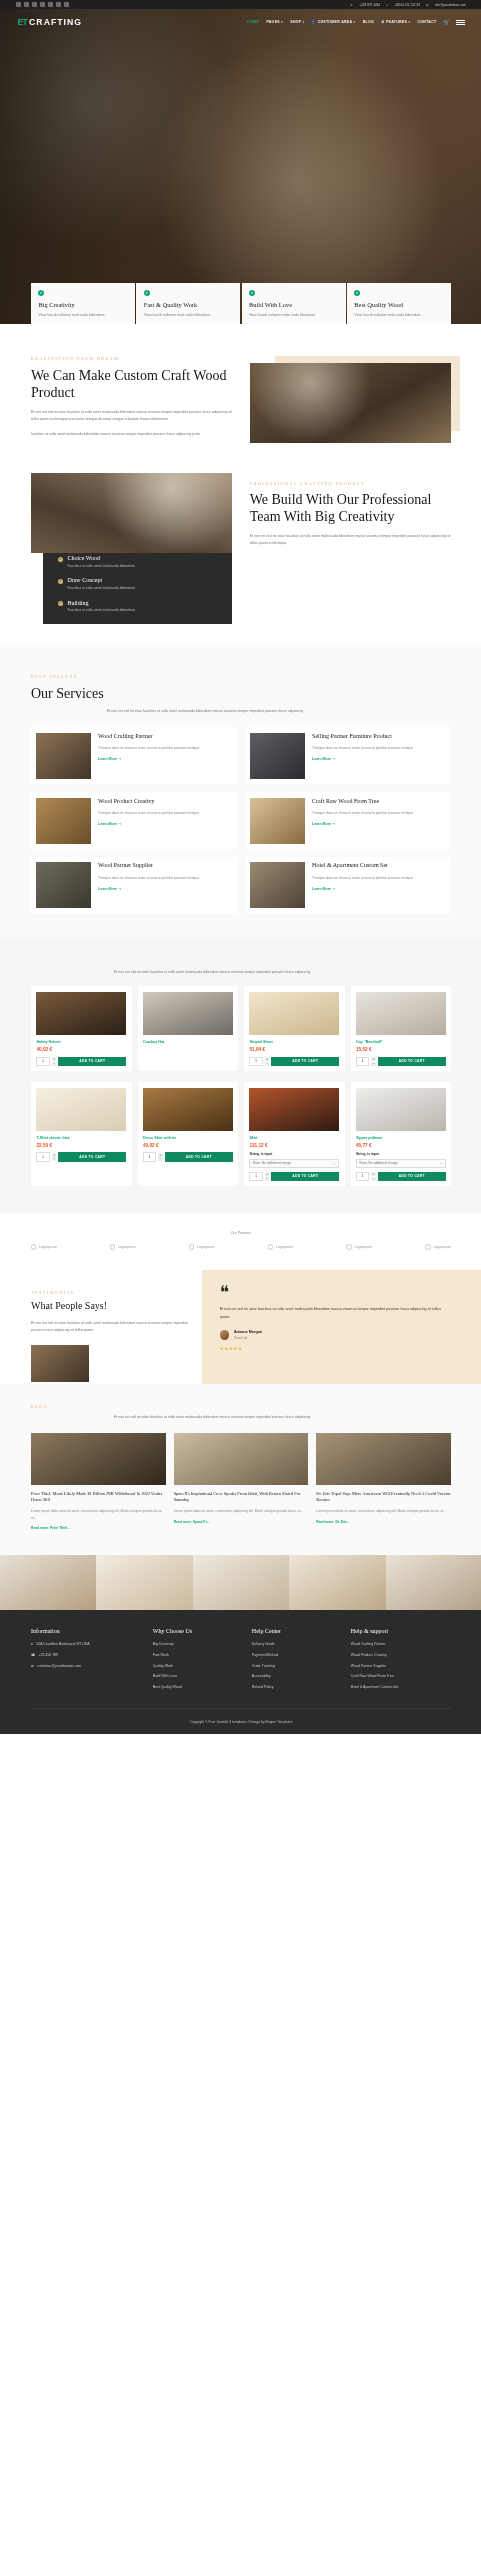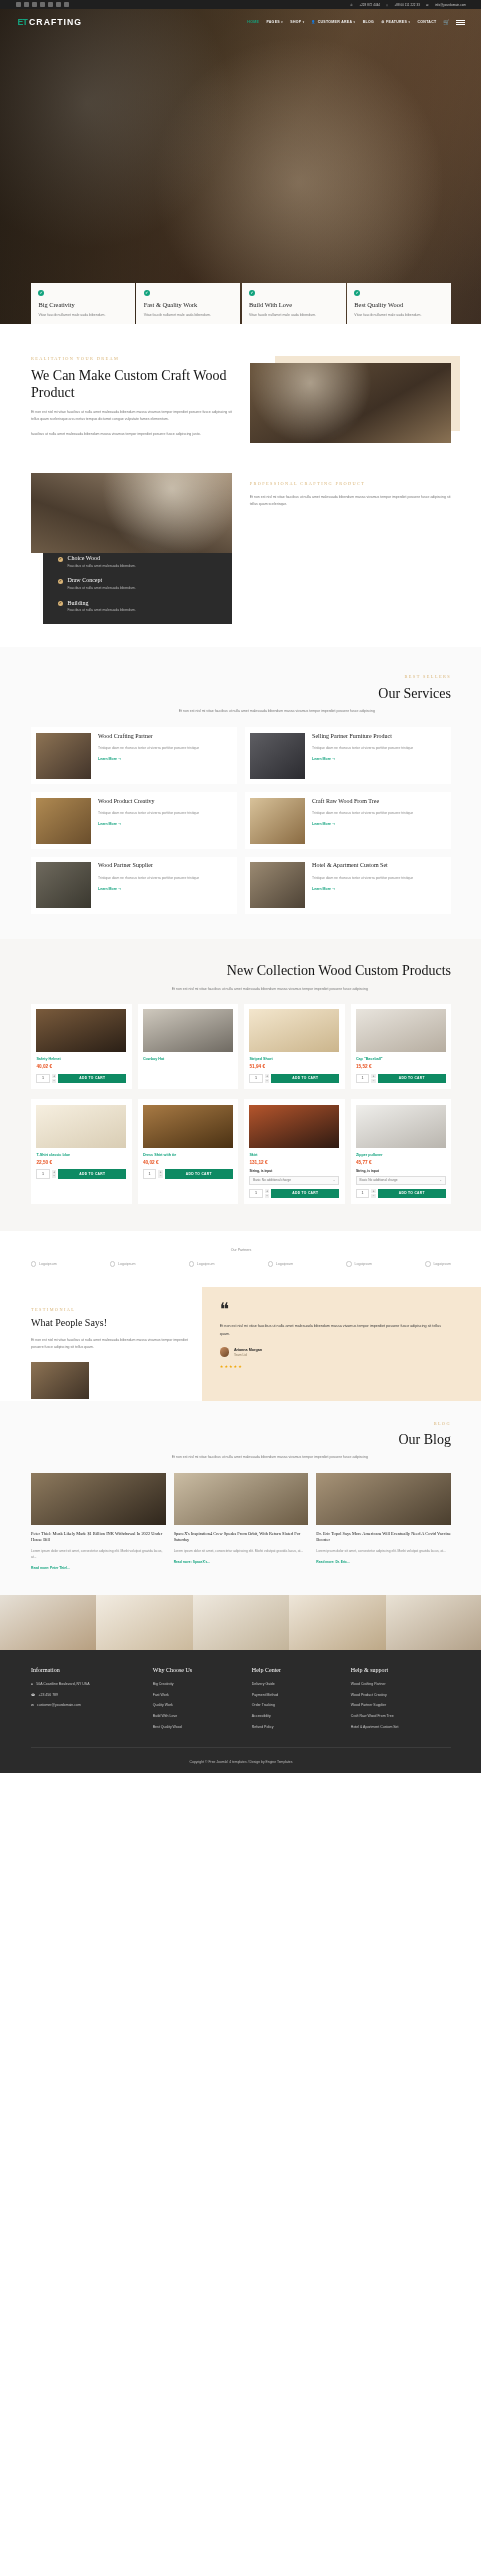--- a/index.html
+++ b/index.html
@@ -130,21 +130,21 @@
   
   .darkpanel { background:#2b2b2b; padding: 12px 14.7px; }
   .dp-item { display:flex; gap:4.7px; margin-bottom: 9.4px; }
   .dp-item:last-child { margin-bottom: 0; }
   .dp-chk { width:5px; height:5px; border-radius:50%; background:#d9b477; color:#3b2d16;
             font-size:3.1px; display:flex; align-items:center; justify-content:center; flex:0 0 auto; margin-top:1.3px; }
   .dp-title { font-family:"Liberation Serif",serif; color:#fff; font-size: 6px; }
   .dp-text { color:#b6b6b6; font-size: 3.4px; margin-top: 2.7px; }
 
   
-  .center { text-align: right; }
+  .center { text-align: left; }
   .sec-grey { background: #fafafa; }
   .svc-grid { display:grid; grid-template-columns: 1fr 1fr; gap: 8px; margin-top: 12px; }
   .svc { background:#fff; display:flex; gap:6.7px; padding: 5.4px; }
   .svc .thumb { width: 55px; height: 46px; flex: 0 0 55px; }
   .svc-title { font-family:"Liberation Serif",serif; font-size: 6px; color:#161616; line-height:1.25; }
   .svc-text { font-size: 3.4px; color:#8a8a8a; line-height:1.9; margin-top:4.7px; }
   .learn { color:#12a37e; font-size:3.5px; font-weight:700; margin-top:6px; display:inline-block; }
 
   .t-a { background:linear-gradient(140deg,#8d7354,#42342a); }
   .t-b { background:linear-gradient(140deg,#5e5e63,#2b2b30); }
@@ -365,20 +365,21 @@
           <div class="dp-chk">✔</div>
           <div>
             <div class="dp-title">Building</div>
             <div class="dp-text">Faucibus ut nulla amet malesuada bibendum.</div>
           </div>
         </div>
       </div>
     </div>
     <div style="padding-top:8px;">
       <div class="eyebrow">PROFESSIONAL CRAFTING PRODUCT</div>
+      <h2 class="h2">We Build With Our Professional Team With Big Creativity</h2>
       <p class="body-p">Et non est nisl mi vitae faucibus ut nulla amet malesuada bibendum massa vivamus tempor imperdiet posuere fusce adipiscing sit tellus quam scelerisque.</p>
     </div>
   </div>
 </div>
 
 <div class="sec sec-grey" style="padding-top:27px;padding-bottom:25.4px;">
   <div class="center">
     <div class="eyebrow">BEST SELLERS</div>
     <h2 class="h2">Our Services</h2>
     <p class="body-p" style="max-width:268px;margin:6.7px auto 0;">Et non est nisl mi vitae faucibus ut nulla amet malesuada bibendum massa vivamus tempor imperdiet posuere fusce adipiscing</p>
@@ -430,21 +431,20 @@
         <div class="svc-title">Hotel &amp; Apartment Custom Set</div>
         <div class="svc-text">Tristique diam ne rhoncus tortor ut viverra porttitor posuere tristique</div>
         <a class="learn">Learn More ➝</a>
       </div>
     </div>
   </div>
 </div>
 
 <div class="prod-sec">
   <div class="center">
-    <h2 class="h2">New Collection Wood Custom Products</h2>
     <p class="body-p" style="max-width:254px;margin:6.7px auto 0;">Et non est nisl mi vitae faucibus ut nulla amet malesuada bibendum massa vivamus tempor imperdiet posuere fusce adipiscing</p>
   </div>
 
   <div class="prod-grid">
     <div class="prod">
       <div class="pimg pi-1"></div>
       <div class="pname">Safety Helmet</div>
       <div class="pprice">40,02 €</div>
       <div class="cartrow">
         <div class="qty">1</div>
@@ -600,21 +600,20 @@
         <div class="tp-role">Team Lid</div>
       </div>
     </div>
     <div class="stars">★★★★★</div>
   </div>
 </div>
 
 <div class="blog-sec">
   <div class="center">
     <div class="eyebrow">BLOG</div>
-    <h2 class="h2">Our Blog</h2>
     <p class="body-p" style="max-width:254px;margin:5.4px auto 0;">Et non est nisl mi vitae faucibus ut nulla amet malesuada bibendum massa vivamus tempor imperdiet posuere fusce adipiscing</p>
   </div>
   <div class="blog-grid">
     <div>
       <div class="bimg b-1"></div>
       <div class="btitle">Peter Thiel: Musk Likely Made $1 Billion INK Withdrawal In 2022 Under House Bill</div>
       <div class="btext">Lorem ipsum dolor amet sit amet, consectetur adipiscing elit. Morbi volutpat gravida lacus, at...</div>
       <a class="bmore">Read more: Peter Thiel...</a>
     </div>
     <div>

